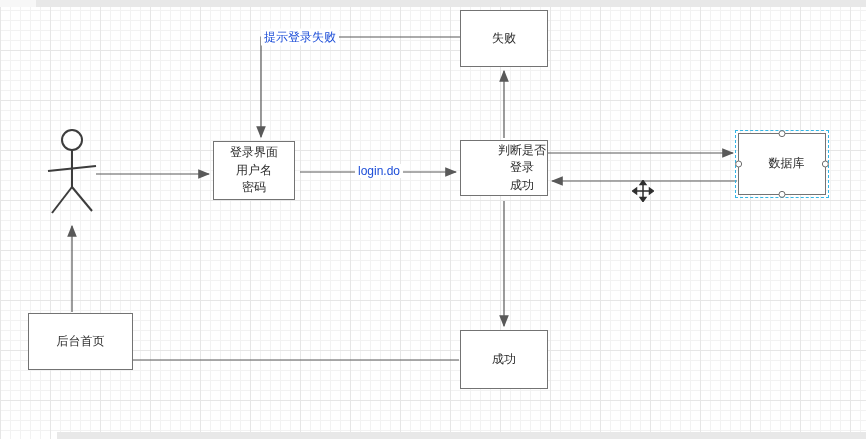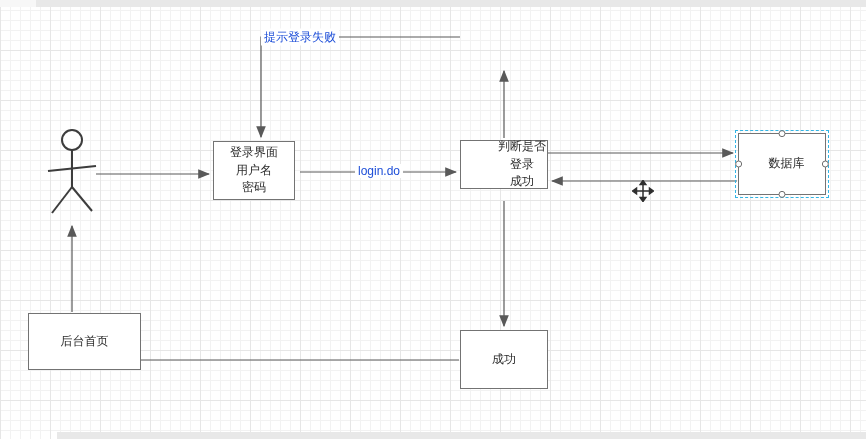--- a/index.html
+++ b/index.html
@@ -78,39 +78,42 @@
       <line x1="32" y1="61" x2="52" y2="85"></line>
     </g>
   </svg>
 
   <div class="node" style="left:213px;top:141px;width:82px;height:59px;">
     <span class="lbl">登录界面
 用户名
 密码</span>
   </div>
 
+  <div class="node" style="left:460px;top:10px;width:88px;height:57px;">
+    <span class="lbl">失败</span>
+  </div>
 
-  <div class="node" style="left:460px;top:140px;width:88px;height:49px;padding-left:36px;">
+  <div class="node" style="left:460px;top:140px;width:88px;height:56px;padding-left:36px;">
     <span class="lbl">判断是否登录
 成功</span>
   </div>
 
   <div class="node selected" style="left:738px;top:133px;width:88px;height:62px;padding-left:9px;">
     <span class="lbl">数据库</span>
     <span class="handle n"></span>
     <span class="handle s"></span>
     <span class="handle w"></span>
     <span class="handle e"></span>
   </div>
 
   <div class="node" style="left:460px;top:330px;width:88px;height:59px;">
     <span class="lbl">成功</span>
   </div>
 
-  <div class="node" style="left:28px;top:313px;width:113px;height:57px;">
+  <div class="node" style="left:28px;top:313px;width:105px;height:57px;">
     <span class="lbl">后台首页</span>
   </div>
 
   <div class="edge-label" style="left:300px;top:37px;">提示登录失败</div>
 
   <div class="edge-label" style="left:379px;top:171px;">login.do</div>
 
 
   <svg class="cursor-icon" viewBox="0 0 22 22">
     <g stroke="#2f2f2f" stroke-width="1.5" fill="#2f2f2f">

